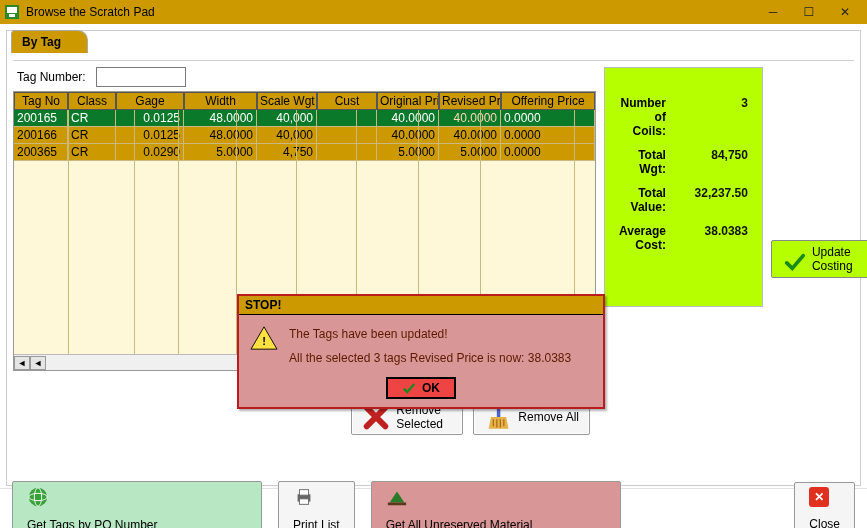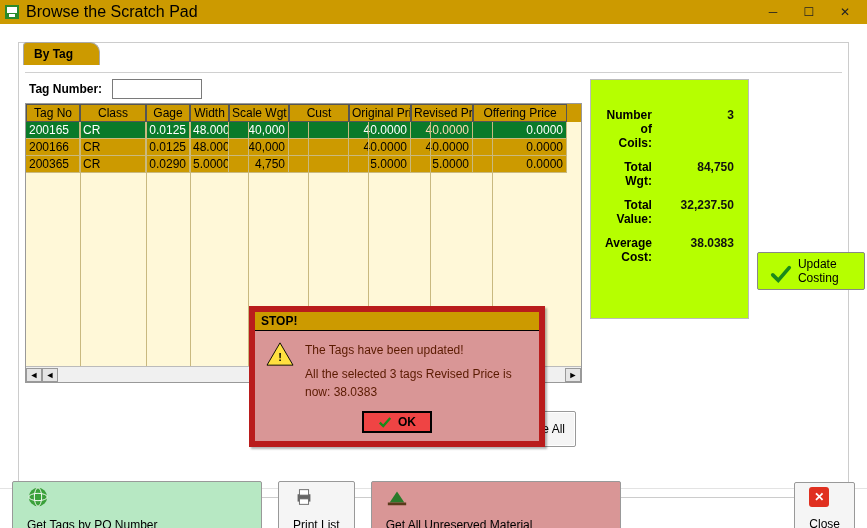--- a/index.html
+++ b/index.html
@@ -1,44 +1,44 @@
 <!DOCTYPE html>
 <html><head>
 <meta charset="utf-8">
 <style>
 * { box-sizing: border-box; font-family: "Segoe UI", Tahoma, sans-serif; font-size: 12px; }
 body { margin: 0; background: #fff; width: 867px; height: 528px; overflow: hidden; }
 
 .titlebar { height: 24px; background: linear-gradient(#cc9a00, #cc9a00); display: flex; align-items: center; padding: 0 4px; color: #000; }
 .titlebar .icon { width: 16px; height: 16px; margin-right: 6px; }
-.titlebar .title { flex: 1; font-size: 16px; }
+.titlebar .title { flex: 1; font-size: 12px; }
 .titlebar .winbtn { width: 36px; height: 20px; display: flex; align-items: center; justify-content: center; color: #222; }
 
-.outer-panel { border: 1px solid #ccc; margin: 18px; height: 456px; position: relative; padding: 6px; }
+.outer-panel { border: 1px solid #ccc; margin: 6px; height: 456px; position: relative; padding: 6px; }
 
 .tab { position: absolute; top: -1px; left: 4px; background: #cc9a00; color: #000; padding: 4px 26px 4px 10px; font-weight: bold; border: 1px solid #aaa; border-bottom: none; border-top-left-radius: 4px; border-top-right-radius: 10px; }
 .tab-strip { height: 24px; border-bottom: 1px solid #d0d0d0; margin-bottom: 6px; }
 
 .body-row { display: flex; gap: 8px; height: 380px; }
 
 .left-col { flex: 1; display: flex; flex-direction: column; }
 .tagnum-row { display: flex; align-items: center; gap: 6px; margin-bottom: 4px; }
-.tagnum-row label { color: #000; font-weight: bold; padding: 2px 4px; }
+.tagnum-row label { color: #000; font-weight: normal; padding: 2px 4px; }
 .tagnum-row input { width: 90px; height: 20px; border: 1px solid #7a7a7a; padding: 1px 3px; }
 
 .grid-wrap { border: 1px solid #999; height: 280px; background: #fff8d8; display: flex; flex-direction: column; }
 .grid-header { display: flex; background: #cc9a00; }
 .grid-header .hcell { border: 1px solid #555; padding: 1px 2px; text-align: center; color: #000; font-weight: normal; overflow: hidden; white-space: nowrap; }
 .grid-body { flex: 1; overflow: hidden; position: relative; }
 .grow { display: flex; }
 .grow .gcell { border-right: 1px solid #c9b97f; border-bottom: 1px solid #c9b97f; padding: 1px 3px; overflow: hidden; white-space: nowrap; }
 .grow.sel .gcell { background: #0a7a2a; color: #fff; }
 .grow.norm .gcell { background: #cc9a00; color: #000; }
-.c0{width:54px;text-align:left;} .c1{width:66px;} .c2{width:44px;text-align:right;} .c3{width:39px;text-align:right;}
-.c4{width:60px;text-align:right;} .c5{width:60px;} .c6{width:62px;text-align:right;} .c7{width:62px;text-align:right;color:#6a1a00;} .c8{width:94px;text-align:right;}
+.c0{width:54px;text-align:left;} .c1{width:48px;} .c2{width:68px;text-align:right;} .c3{width:73px;text-align:right;}
+.c4{width:60px;text-align:right;} .c5{width:60px;} .c6{width:62px;text-align:right;} .c7{width:62px;text-align:right;color:#6a1a00;} .c8{width:94px;}
 .grid-vlines { position:absolute; top:0; left:0; right:0; bottom:0; pointer-events:none; }
 .grid-vlines div{position:absolute;top:0;bottom:0;border-left:1px solid #c9b97f;}
 .grow.sel .c7 { color:#ffd9b3; }
 
 .hscroll { height: 16px; background: #f0f0f0; border-top: 1px solid #bbb; display:flex; align-items:center; }
 .hscroll .arrow { width:16px; height:14px; border:1px solid #999; background:#e5e5e5; display:flex; align-items:center; justify-content:center; font-size:9px;}
 .hscroll .track { flex:1; }
 
 .action-row { display:flex; gap:10px; justify-content:flex-end; padding: 28px 6px 0 0; }
 .iconbtn { display:flex; align-items:center; gap:6px; border:1px solid #999; background:#f5f5f5; padding:3px 10px; border-radius:2px; box-shadow: 0 0 0 1px #fff inset; }
@@ -54,21 +54,21 @@
 
 .bottombar { position:absolute; left:0; right:0; bottom:0; height:40px; display:flex; align-items:center; padding:0 12px; gap:16px; border-top:1px solid #e3e3e3;}
 .bbtn { display:flex; gap:10px; border:1px solid #999; padding:4px 14px; border-radius:2px; min-height:30px;flex-direction:column;}
 .bbtn.green{ background:#b7e8c3; width:250px;}
 .bbtn.red{ background:#d99696; width:250px;}
 .bbtn.plain{ background:#f5f5f5;}
 .bbtn.close{ background:#f5f5f5; margin-left:auto;}
 .bic{width:22px;height:22px;display:flex;align-items:center;justify-content:center;}
 .closex{ width:20px; height:20px; background:#e03020; color:#fff; border-radius:3px; display:flex; align-items:center; justify-content:center; font-weight:bold;}
 
-.modal { position:absolute; left:230px; top:263px; width:296px; border:6px solid #b91c1c; box-shadow:2px 2px 2px rgba(0,0,0,.3); background:#eee;}
+.modal { position:absolute; left:230px; top:263px; width:368px; border:2px solid #b91c1c; box-shadow:2px 2px 2px rgba(0,0,0,.3); background:#eee;}
 .modal .mtitle{ background:#cc9a00; padding:2px 6px; border-bottom:1px solid #000; font-weight:bold;}
 .modal .mbody{ background:#d99696; padding:10px; display:flex; gap:10px; align-items:flex-start;}
 .modal .mtxt{ flex:1; color:#5a1a00; line-height:1.5;}
 .modal .mfoot{ background:#d99696; display:flex; justify-content:center; padding:0 0 8px;}
 .modal .okbtn{ background:#ef4444; border:2px solid #000; padding:2px 14px; display:flex; align-items:center; gap:6px; font-weight:bold;}
 .warn-tri{ width:30px; height:26px; }
 
 svg{display:block}
 </style>
 </head>

